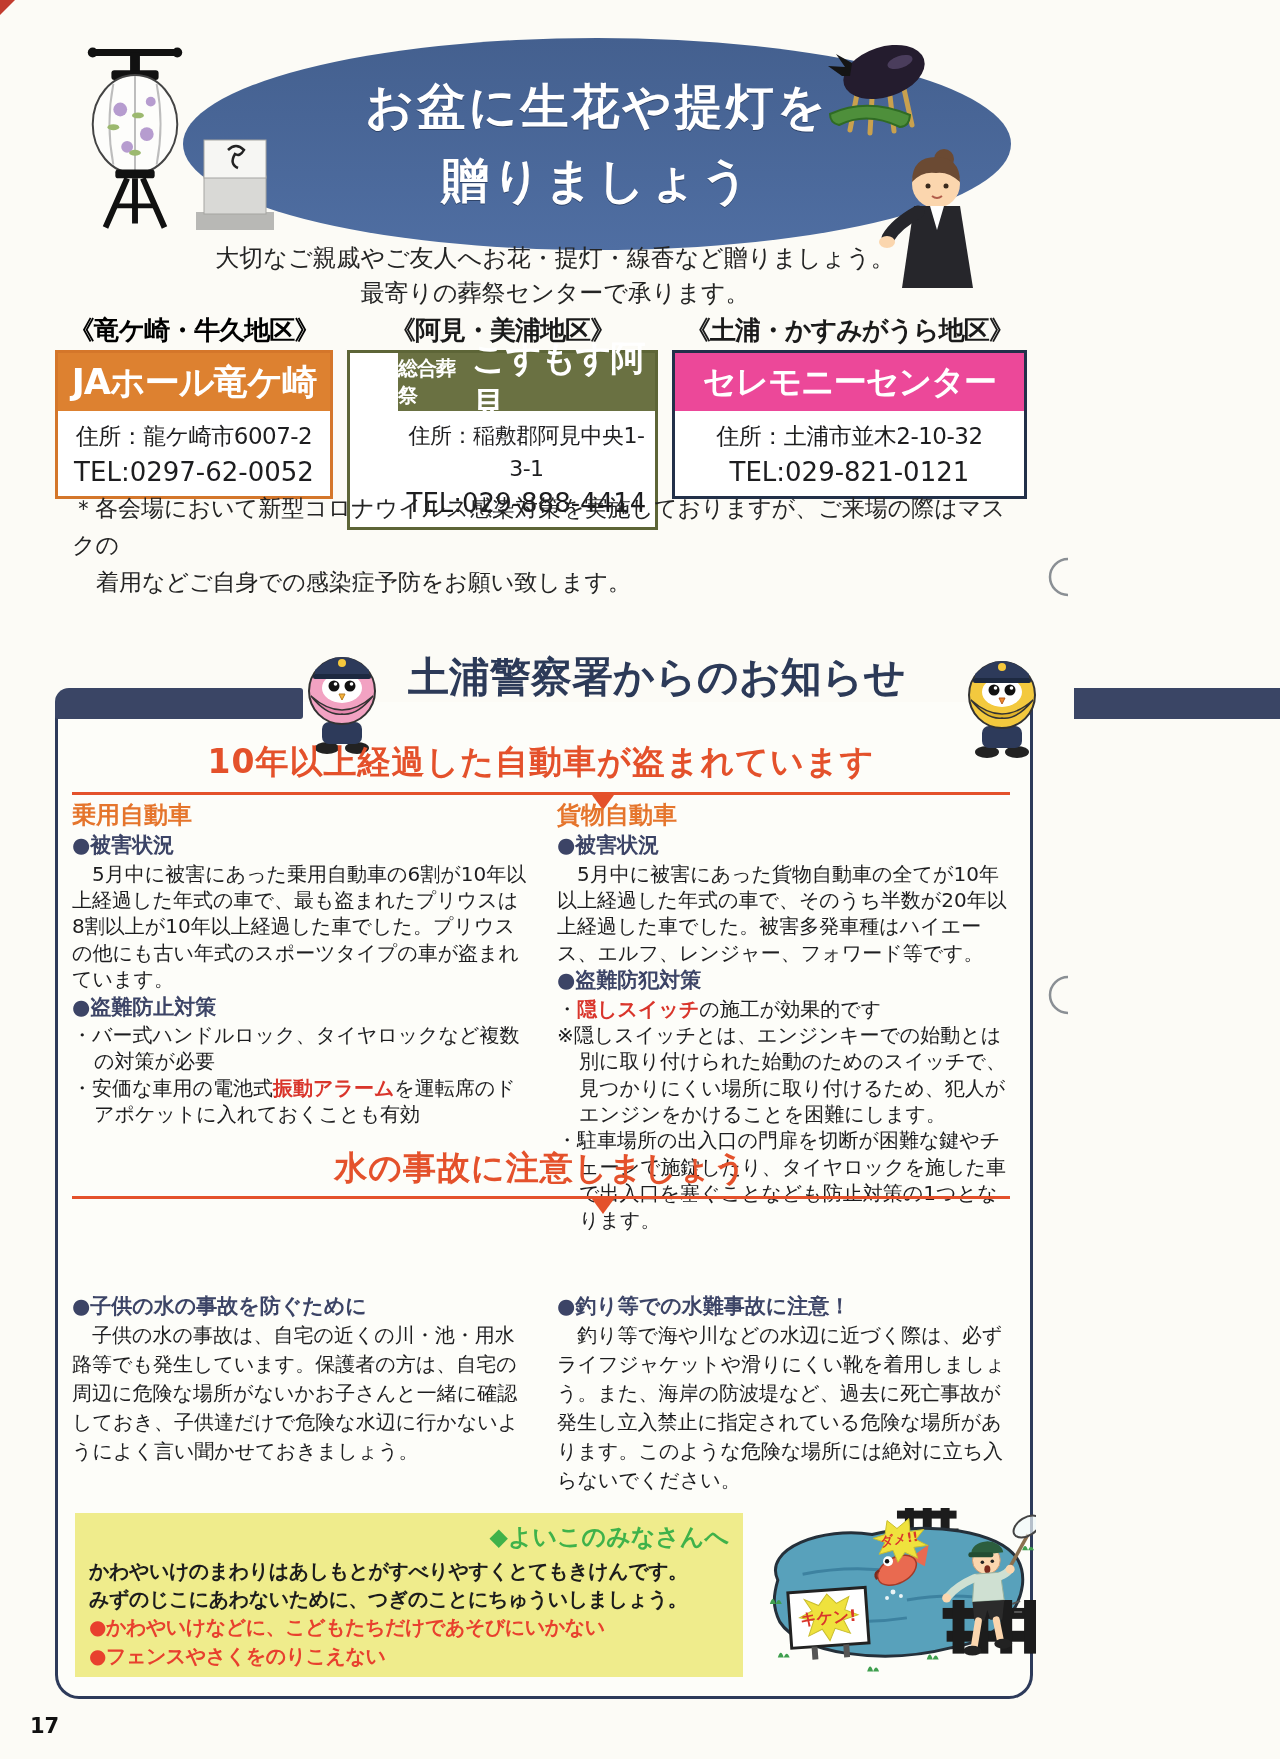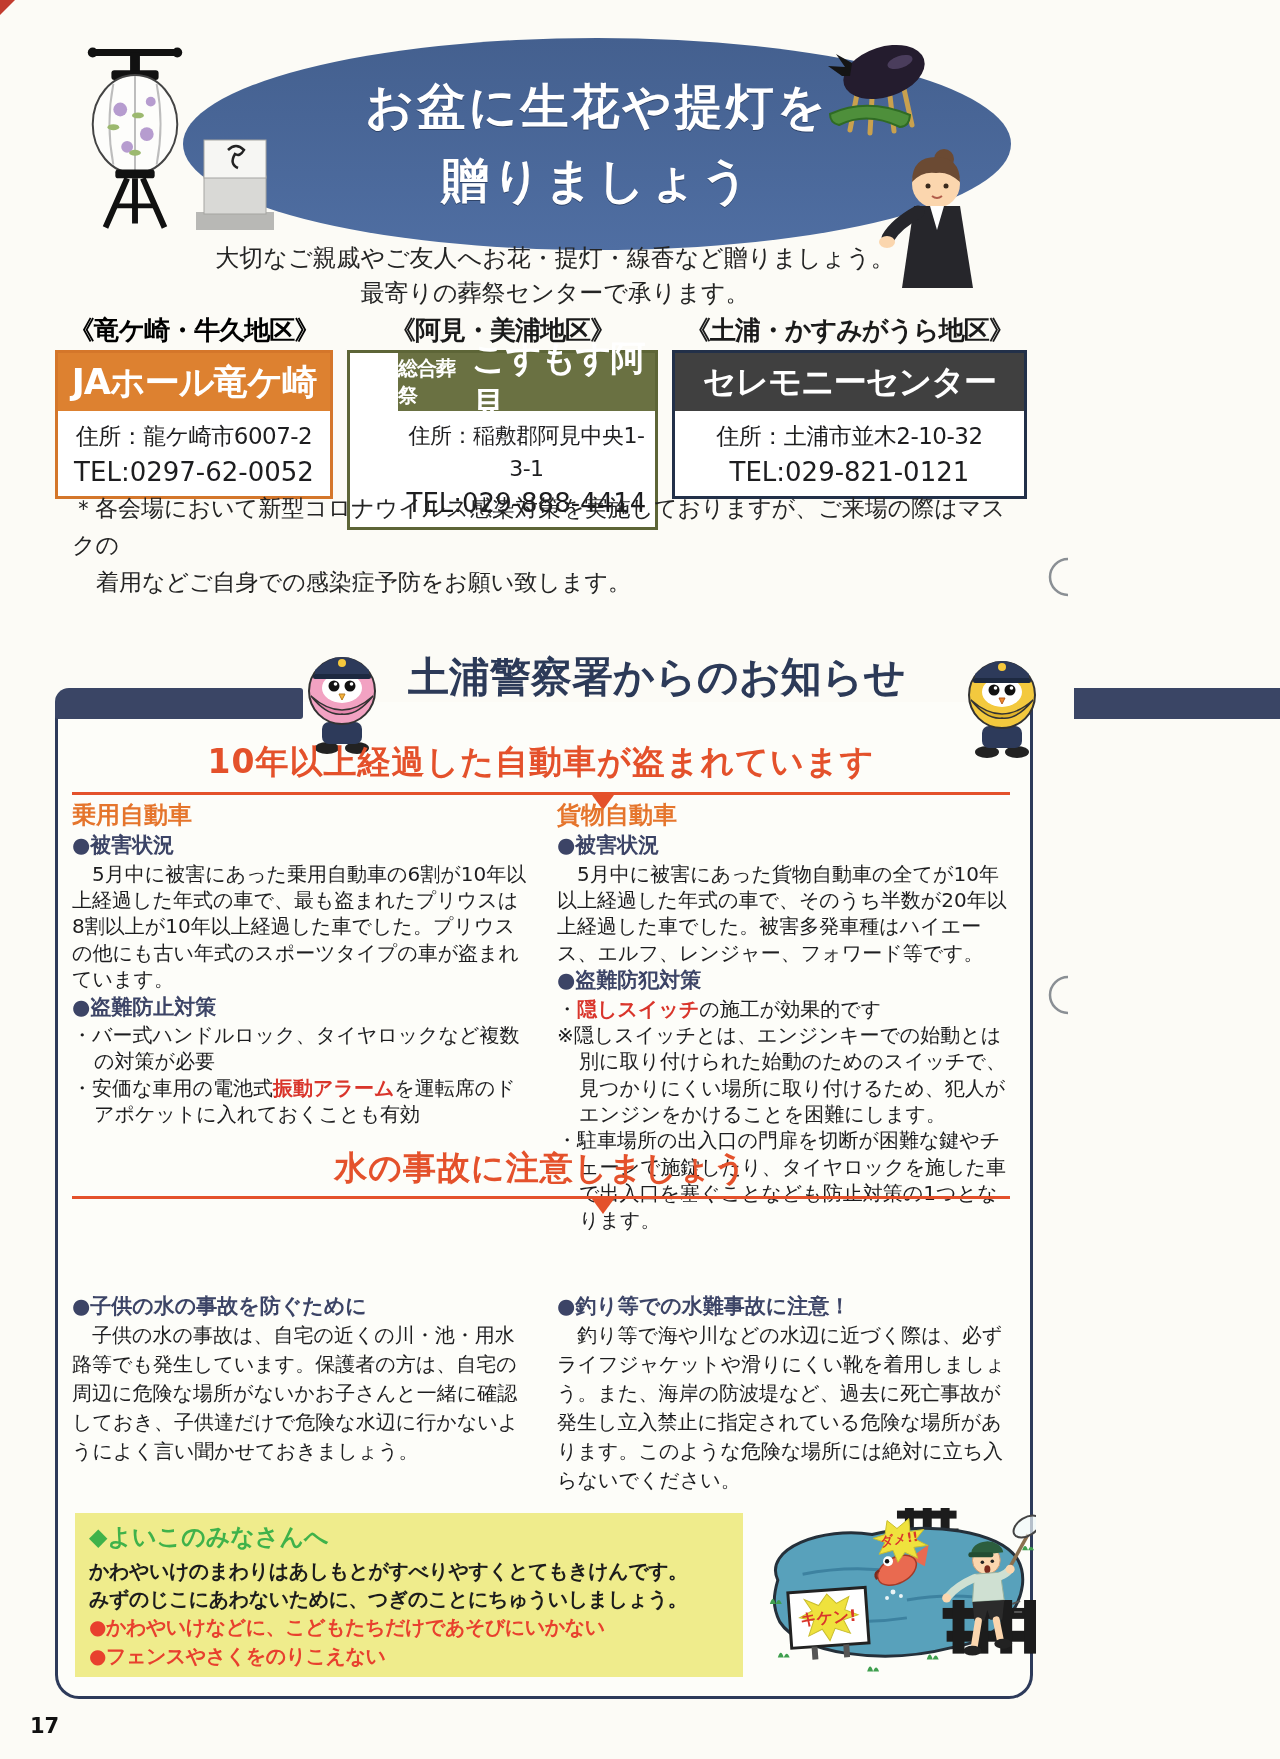--- a/index.html
+++ b/index.html
@@ -26,21 +26,21 @@
         font-weight:bold;font-size:35px;letter-spacing:-1px;}
   .center-head .prefix{font-size:20px;margin-right:6px;font-weight:bold;}
   .center-body{background:#fff;text-align:center;padding:8px 2px 6px 2px;}
   .addr{font-size:23px;letter-spacing:-0.5px;line-height:1.5;}
   .tel{font-size:26px;line-height:1.4;}
   .c1 .center-label{color:#000000;}
   .c1 .center-box{border-color:#d4762a;} .c1 .center-head{background:#dd8130;}
   .c2 .center-label{color:#1a1a1a;}
   .c2 .center-box{border-color:#5d6537;padding-left:48px;} .c2 .center-head{background:#6a7142;}
   .c3 .center-label{color:#1a1a1a;}
-  .c3 .center-box{border-color:#223049;} .c3 .center-head{background:#404040;}
+  .c3 .center-box{border-color:#223049;} .c3 .center-head{background:#ec4899;}
   .c1{width:288px;} .c2{width:322px;} .c3{width:368px;}
   
   .covid{position:absolute;left:72px;top:490px;width:950px;font-size:23px;line-height:1.6;color:#242424;}
   .covid .l2{padding-left:24px;}
   
   .police-box{position:absolute;left:55px;top:702px;width:972px;height:994px;
         border:3px solid #2d3a5a;border-top:none;border-radius:4px 4px 24px 24px;background:#fdfdf9;}
   .band{position:absolute;top:688px;height:31px;background:#3a4565;}
   .band-left{left:55px;width:248px;border-radius:14px 3px 3px 3px;}
   .band-right{left:1074px;width:206px;}
@@ -57,21 +57,21 @@
   .ct{color:#e5752c;font-weight:bold;font-size:24px;line-height:1.3;}
   .sh{color:#3c4466;font-weight:bold;font-size:21px;line-height:1.4;}
   .para{margin:0;}
   .hang{padding-left:22px;text-indent:-22px;}
   .red{color:#d9352b;font-weight:bold;}
   .blue-intro{position:absolute;left:66px;top:1214px;width:950px;color:#2aa7dd;
         font-weight:bold;font-size:23px;line-height:1.5;letter-spacing:-0.5px;}
   
   .kids-box{position:absolute;left:75px;top:1513px;width:668px;height:164px;background:#efec8c;
         padding:8px 14px;box-sizing:border-box;}
-  .kids-title{color:#3fb24a;font-weight:bold;font-size:24px;margin-bottom:4px;}
+  .kids-title{color:#3fb24a;font-weight:bold;font-size:24px;margin-bottom:4px;text-align:right;}
   .kids-line{font-weight:bold;font-size:20px;color:#1c1c1c;line-height:1.4;letter-spacing:-0.5px;}
   .kids-rule{font-weight:bold;font-size:20px;color:#e8402e;line-height:1.45;letter-spacing:-0.5px;}
   .kids-rule:first-of-type{margin-top:8px;}
   .page-num{position:absolute;left:30px;top:1714px;font-weight:bold;font-size:21px;color:#111;}
 </style>
 </head>
 <body>
 
 <div class="page">
 

